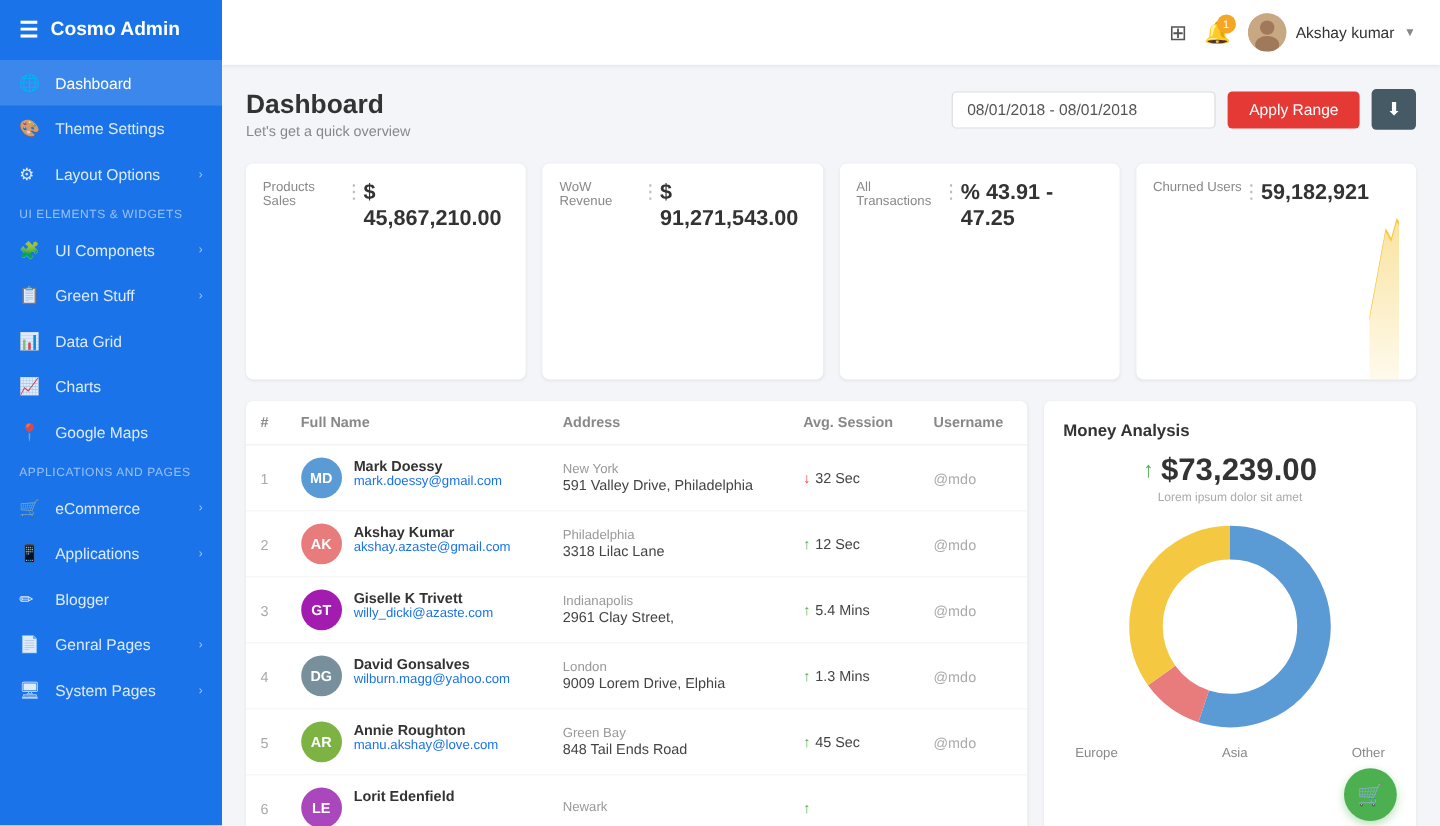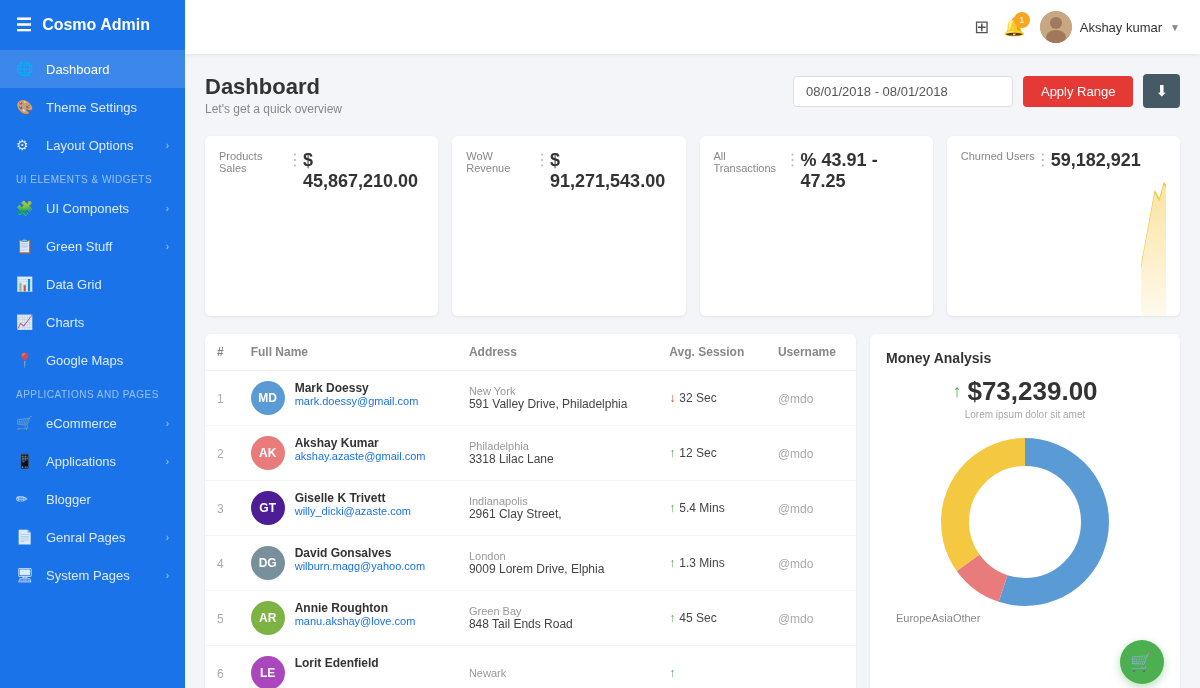--- a/index.html
+++ b/index.html
@@ -218,22 +218,23 @@
       align-items: center;
     }
     .money-title { font-size: 14px; font-weight: 600; color: #333; align-self: flex-start; margin-bottom: 10px; }
     .money-amount { font-size: 26px; font-weight: 700; color: #333; display: flex; align-items: center; gap: 6px; }
     .money-up { color: #4caf50; font-size: 18px; }
     .money-sub { font-size: 10px; color: #aaa; margin-bottom: 12px; text-align: center; }
     .donut-container { width: 180px; height: 180px; position: relative; margin: 0 auto; }
     .donut-svg { width: 100%; height: 100%; }
     .donut-labels {
       display: flex;
-      justify-content: flex-start;
+      justify-content: space-between;
       width: 100%;
+      margin-top: 10px;
       padding: 0 10px;
       font-size: 11px;
       color: #888;
     }
     .fab {
       position: absolute;
       bottom: 16px;
       right: 16px;
       width: 44px; height: 44px;
       background: #4caf50;
@@ -515,21 +516,21 @@
                   </div>
     </td>
     <td>
       <span class="username">@mdo</span>
     </td>
   </tr>
               <tr>
     <td><span class="row-num">3</span></td>
     <td>
       <div class="user-cell">
-        <div class="user-avatar" style="background:#4c1d95">GT</div>
+        <div class="user-avatar" style="background:#a21caf">GT</div>
         <div>
           <div class="user-name-cell">Giselle K Trivett</div>
           <div class="user-email">willy_dicki@azaste.com</div>
         </div>
       </div>
     </td>
     <td>
       <div class="addr-city">Indianapolis</div>
       <div class="addr-street">2961 Clay Street,</div>
     </td>

